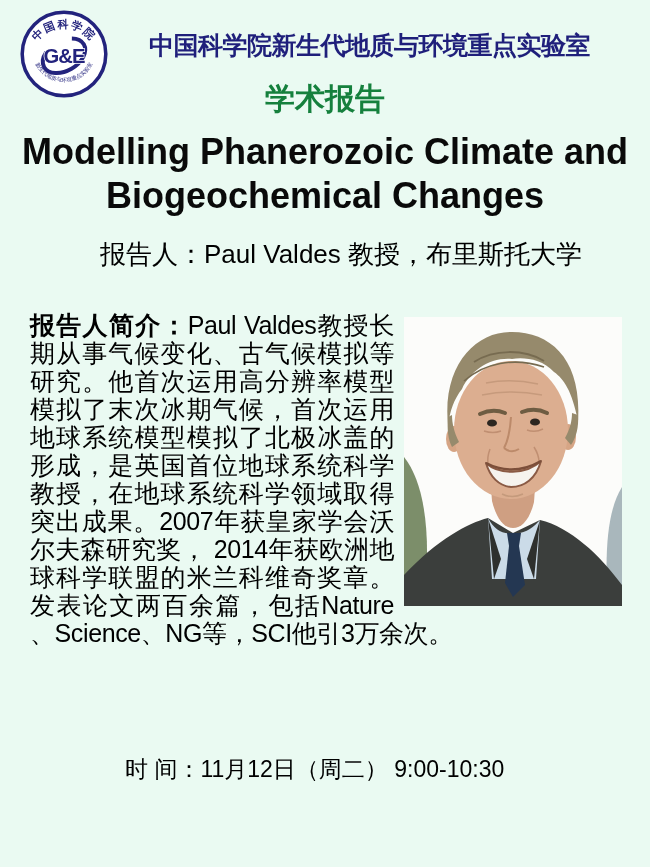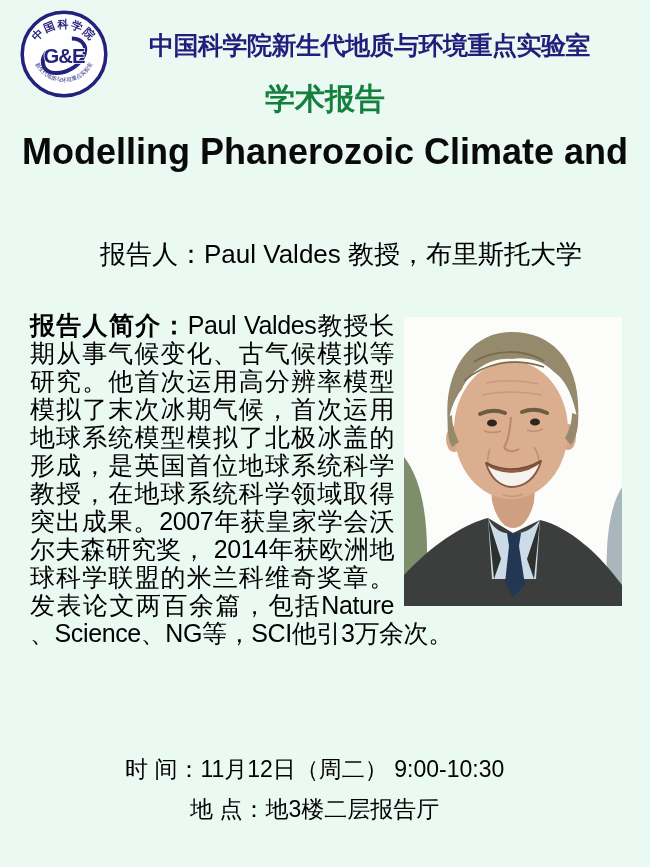--- a/index.html
+++ b/index.html
@@ -41,21 +41,21 @@
   .photo-wrap {
     float:right; width:218px; height:289px;
     margin:6px 0 10px 10px;
   }
   .photo-wrap svg { display:block; width:218px; height:289px; }
   
   .footer {
     position:absolute; left:125px; top:750px;
     font-size:23px; line-height:39.5px; color:#000;
   }
-  .footer .row { white-space:nowrap;text-align:center; }
+  .footer .row { white-space:nowrap; }
 </style>
 </head>
 <body>
 
 <div class="poster">
 
   <div class="logo">
     <svg viewBox="0 0 100 100">
       <circle cx="50" cy="50" r="47.5" fill="#ffffff" stroke="#23237d" stroke-width="4"></circle>
       <defs>
@@ -71,20 +71,21 @@
       </text>
       <text x="50" y="60" text-anchor="middle" font-size="23" font-weight="bold" fill="#23237d" stroke="#ffffff" stroke-width="1.5" paint-order="stroke" letter-spacing="-1" font-family="Liberation Sans, sans-serif">G&amp;E</text>
     </svg>
   </div>
 
   <div class="org-title">中国科学院新生代地质与环境重点实验室</div>
   <div class="subtitle">学术报告</div>
 
   <div class="main-title">
     <div>Modelling Phanerozoic Climate and</div>
+    <div>Biogeochemical Changes</div>
   </div>
 
   <div class="speaker">报告人：Paul Valdes 教授，布里斯托大学</div>
 
   <div class="bio">
     <div class="photo-wrap">
       <svg viewBox="0 0 218 289">
         <rect x="0" y="0" width="218" height="289" fill="#fcfcfa"></rect>
         <path d="M0,140 C20,165 28,215 20,289 L0,289 Z" fill="#7c8e6a"></path>
         <path d="M218,170 C204,192 200,232 204,289 L218,289 Z" fill="#a9b7bc"></path>
@@ -119,18 +120,15 @@
         <path d="M98,177 Q108,182 119,177" stroke="#c49a7c" stroke-width="1.5" fill="none"></path>
       </svg>
     </div>
     <b>报告人简介：</b><span>Paul Valdes教授长期从事气候变化、古气候模拟等研究。他首次运用高分辨率模型模拟了末次冰期气候，首次运用地球系统模型模拟了北极冰盖的形成，是英国首位地球系统科学教授，在地球系统科学领域取得突出成果。2007年获皇家学会沃尔夫森研究奖， 2014年获欧洲地球科学联盟的米兰科维奇奖章。发表论文两百余篇，包括Nature 、Science、NG等，SCI他引3万余次。</span>
   </div>
 
   <div class="footer">
     <div class="row">
       <span>时 间：</span><span>11月12日（周二） 9:00-10:30</span>
     </div>
-    <div class="row">
-      <span>地 点：</span><span>地3楼二层报告厅</span>
-    </div>
   </div>
 
 </div>
 
 </body></html>

